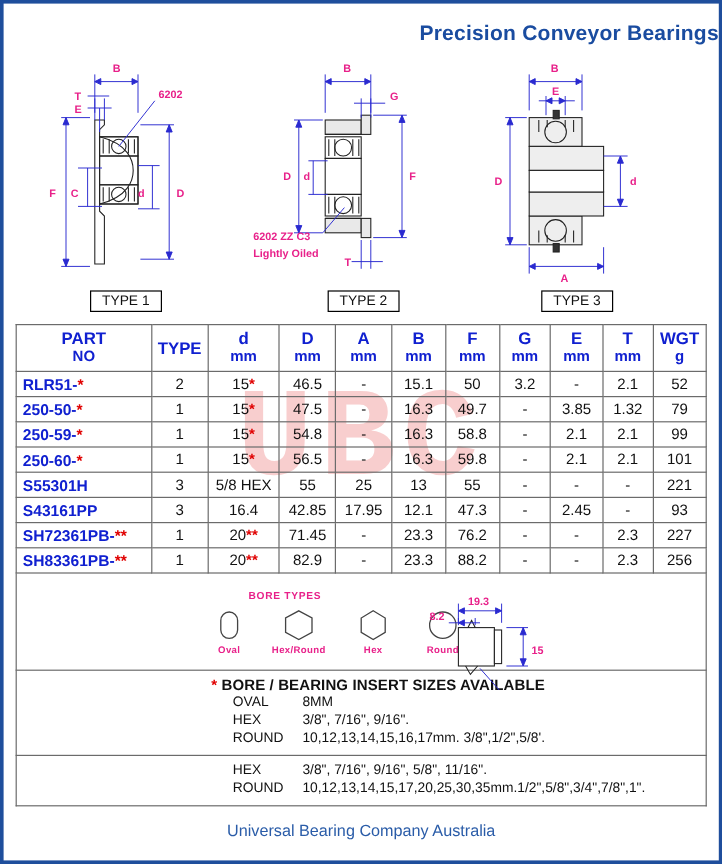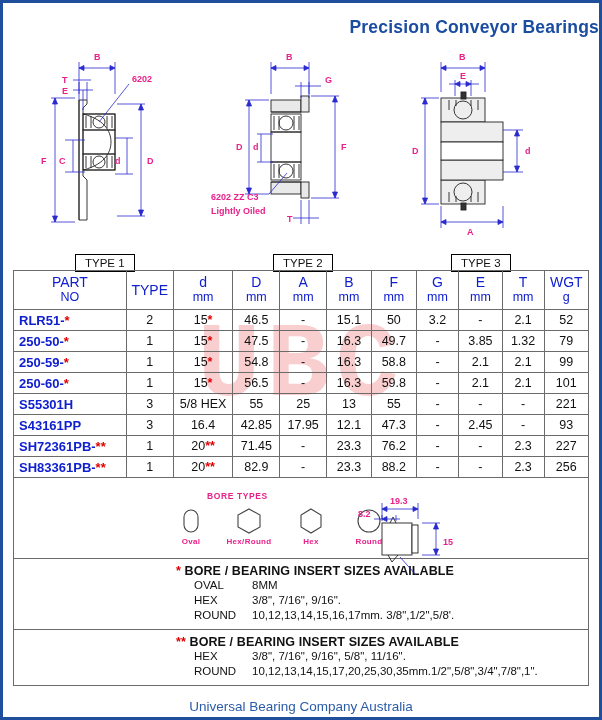--- a/index.html
+++ b/index.html
@@ -21,21 +21,21 @@
     position:relative;height:200px;margin:4px 10px 0 10px;
   }
   .dwg{position:absolute;top:0;width:186px;height:200px;}
   .dwg1{left:16px;}
   .dwg2{left:196px;}
   .dwg3{left:386px;}
 
   
   .typebar{position:relative;height:24px;margin:0 10px;}
   .typebox{
-    position:absolute;top:12px;border:1px solid #000;background:#fff;
+    position:absolute;top:0;border:1px solid #000;background:#fff;
     font-size:11.5px;color:#111;padding:2px 9px;
     font-family:"Liberation Sans",sans-serif;
   }
   .tb1{left:62px;} .tb2{left:260px;} .tb3{left:438px;}
 
   
   .tablewrap{position:relative;margin:4px 10px 0 10px;}
   .watermark{
     position:absolute;left:0;right:0;top:22px;height:150px;
     display:flex;align-items:center;justify-content:center;
@@ -45,21 +45,21 @@
   }
   table.spec{
     position:relative;z-index:1;border-collapse:collapse;width:100%;
     background:transparent;
   }
   table.spec th,table.spec td{
     border:1px solid #6b6b6b;text-align:center;font-size:12.5px;
     color:#111;padding:1px 2px;height:18px;background:transparent;
   }
   table.spec thead th{
-    color:#1020d0;font-weight:normal;font-size:14px;line-height:15px;
+    color:#1020d0;font-weight:bold;font-size:14px;line-height:15px;
     padding:2px 2px;height:34px;vertical-align:middle;margin-top:44px;
   }
   table.spec thead th .u{display:block;font-size:12.5px;}
   table.spec td.part{
     text-align:left;padding-left:5px;color:#1020d0;font-weight:bold;font-size:13px;
     white-space:nowrap;
   }
   .star{color:#e00000;font-weight:bold;}
   td.dcell{white-space:nowrap;}
 
@@ -549,24 +549,20 @@
     </div>
     <div class="line">
       <span style="display:inline-block;width:58px;">HEX</span><span>3/8", 7/16", 9/16".</span>
     </div>
     <div class="line">
       <span style="display:inline-block;width:58px;">ROUND</span><span>10,12,13,14,15,16,17mm. 3/8",1/2",5/8'.</span>
     </div>
   </div>
 
   <div class="note">
-    <div class="hdr">
-      <span class="mark">**</span>
-      <span>BORE / BEARING INSERT SIZES AVAILABLE</span>
-    </div>
     <div class="line">
       <span style="display:inline-block;width:58px;">HEX</span><span>3/8", 7/16", 9/16", 5/8", 11/16".</span>
     </div>
     <div class="line">
       <span style="display:inline-block;width:58px;">ROUND</span><span>10,12,13,14,15,17,20,25,30,35mm.1/2",5/8",3/4",7/8",1".</span>
     </div>
   </div>
 
   <div class="footer">Universal Bearing Company Australia</div>
 

